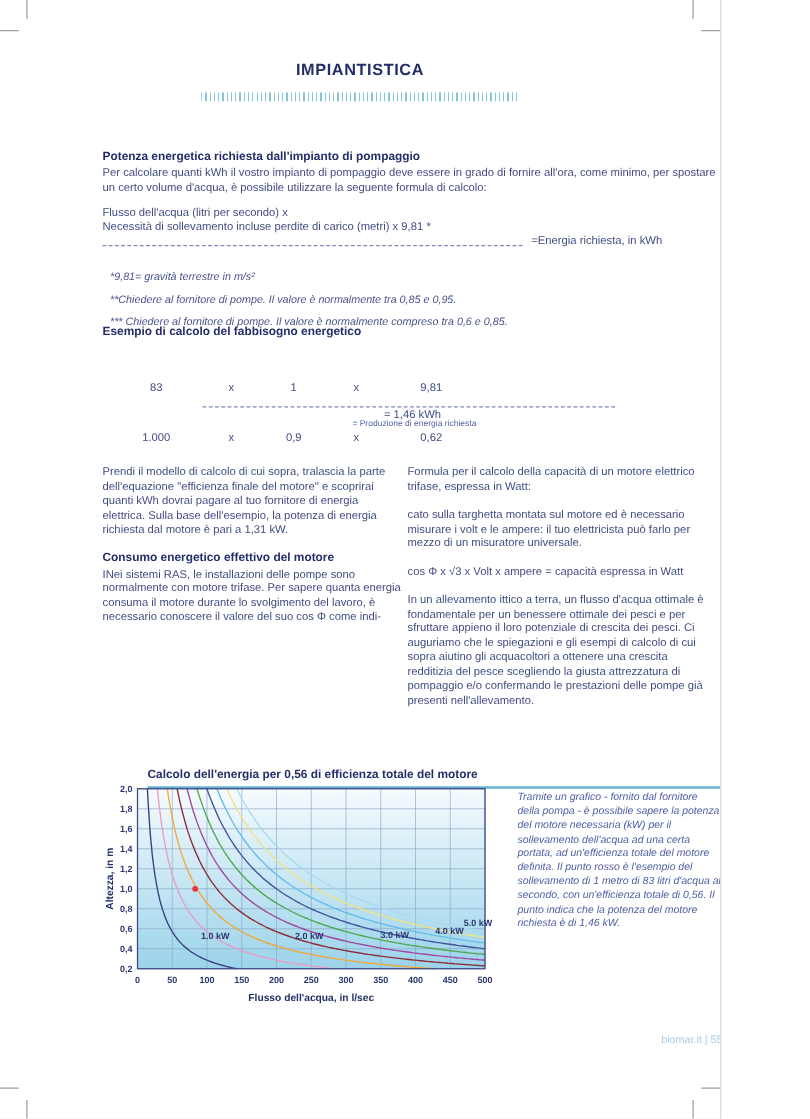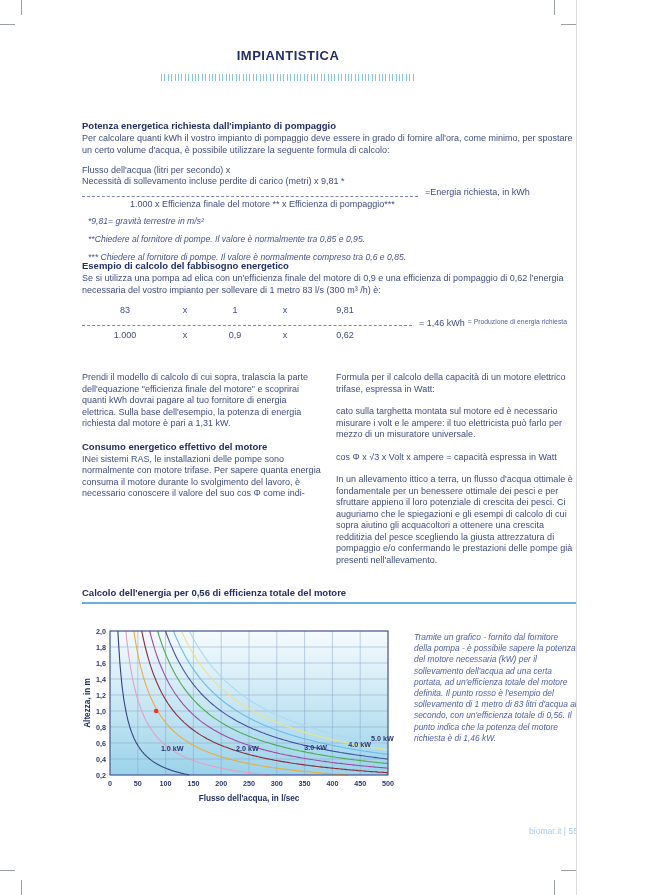--- a/index.html
+++ b/index.html
@@ -28,26 +28,26 @@
   .f-line{font-size:9px;line-height:11px;}
   .f-rule{display:flex;align-items:flex-end;}
   .dash{border-bottom:1px dashed #7b86b4;height:7px;margin-right:7px;}
   .dash.w1{width:336px;}
   .dash.w2{width:330px;}
   .f-den{margin-left:48px;margin-top:2px;}
   .f-result{font-size:9px;white-space:nowrap;}
   .f-result-note{font-size:6.8px;white-space:nowrap;margin-left:3px;color:#5560a0;}
   .f2-grid{display:grid;grid-template-columns:70px 50px 50px 50px 70px;text-align:center;
            font-size:9px;line-height:11px;margin-left:8px;}
-  .f2-mid{display:flex;align-items:flex-start;margin:2px 0;}
+  .f2-mid{display:flex;align-items:center;margin:2px 0;flex-direction:column;}
 
   .footnotes{font-style:italic;font-size:8.6px;line-height:12px;color:#47538c;}
   .footnotes div{margin:6px;}
 
-  .cols{display:flex;gap:14px;}
+  .cols{display:flex;gap:4px;}
   .col-l{width:240px;}
   .col-r{width:242px;}
   .cols p{margin:0 0 11px 0;}
 
   .chart-head-rule{border-bottom:2px solid #66b2d8;margin-top:3px;}
 
   .chart-row{display:flex;gap:14px;}
   .chart-note{width:164px;font-style:italic;font-size:8.4px;line-height:11.2px;color:#5160a5;padding-top:8px;}
 
   .footer{position:absolute;top:826px;left:82px;width:496px;text-align:right;
@@ -75,32 +75,30 @@
     <p class="body-text">Per calcolare quanti kWh il vostro impianto di pompaggio deve essere in grado di fornire all'ora, come minimo, per spostare un certo volume d'acqua, è possibile utilizzare la seguente formula di calcolo:</p>
   </div>
 
   <div class="blk" style="top:165px;">
     <div class="f-line">Flusso dell'acqua (litri per secondo) x</div>
     <div class="f-line">Necessità di sollevamento incluse perdite di carico (metri) x 9,81 *</div>
     <div class="f-rule">
       <div class="dash w1"></div>
       <span class="f-result">=Energia richiesta, in kWh</span>
     </div>
-    <div class="f-line f-den">1.000  x  Efficienza finale del motore **  x  Efficienza di pompaggio***</div>
   </div>
 
   <div class="blk footnotes" style="top:209px;">
     <div>*9,81= gravità terrestre in m/s²</div>
     <div>**Chiedere al fornitore di pompe. Il valore è normalmente tra 0,85 e 0,95.</div>
     <div>*** Chiedere al fornitore di pompe. Il valore è normalmente compreso tra 0,6 e 0,85.</div>
   </div>
 
   <div class="blk" style="top:260px;">
     <div class="h">Esempio di calcolo del fabbisogno energetico</div>
-    <p class="body-text">Se si utilizza una pompa ad elica con un'efficienza finale del motore di 0,9 e una efficienza di pompaggio di 0,62 l'energia necessaria del vostro impianto per sollevare di 1 metro 83 l/s (300 m³ /h) è:</p>
   </div>
 
   <div class="blk" style="top:305px;">
     <div class="f2-grid">
       <span>83</span>
       <span>x</span>
       <span>1</span>
       <span>x</span>
       <span>9,81</span>
     </div>
@@ -125,21 +123,21 @@
       <p>INei sistemi RAS, le installazioni delle pompe sono normalmente con motore trifase. Per sapere quanta energia consuma il motore durante lo svolgimento del lavoro, è necessario conoscere il valore del suo cos Φ come indi-</p>
     </div>
     <div class="col-r">
       <p>Formula per il calcolo della capacità di un motore elettrico trifase, espressa in Watt:</p>
       <p>cato sulla targhetta montata sul motore ed è necessario misurare i volt e le ampere: il tuo elettricista può farlo per mezzo di un misuratore universale.</p>
       <p>cos Φ x √3 x Volt x ampere =  capacità espressa in Watt</p>
       <p>In un allevamento ittico a terra, un flusso d'acqua ottimale è fondamentale per un benessere ottimale dei pesci e per sfruttare appieno il loro potenziale di crescita dei pesci. Ci auguriamo che le spiegazioni e gli esempi di calcolo di cui sopra aiutino gli acquacoltori a ottenere una crescita redditizia del pesce scegliendo la giusta attrezzatura di pompaggio e/o confermando le prestazioni delle pompe già presenti nell'allevamento.</p>
     </div>
   </div>
 
-  <div class="blk" style="top:587px;">
+  <div class="blk" style="top:614px;margin-left:36px;">
     <div class="h">Calcolo dell'energia per 0,56 di efficienza totale del motore</div>
     <div class="chart-head-rule"></div>
   </div>
 
   <div class="blk chart-row" style="top:624px;">
     <svg id="chart-svg" width="318" height="190" viewBox="0 0 318 190">
         <defs>
           <linearGradient id="g" x1="0" y1="0" x2="0" y2="1">
             <stop offset="0" stop-color="#f6fbfe"></stop>
             <stop offset="1" stop-color="#9bd3ea"></stop>

